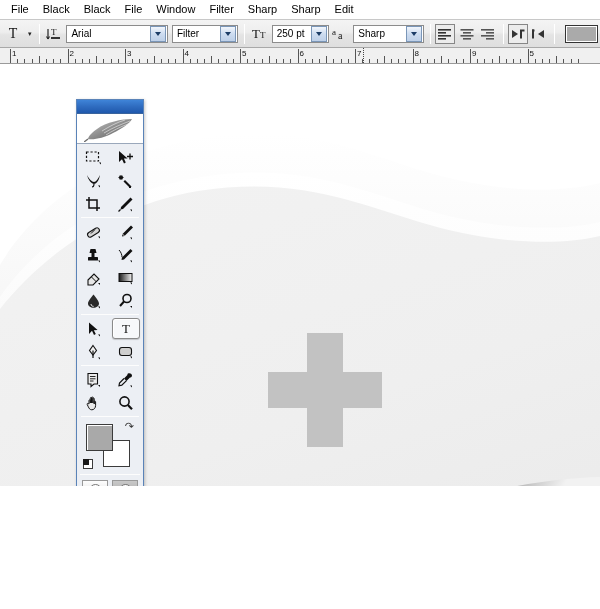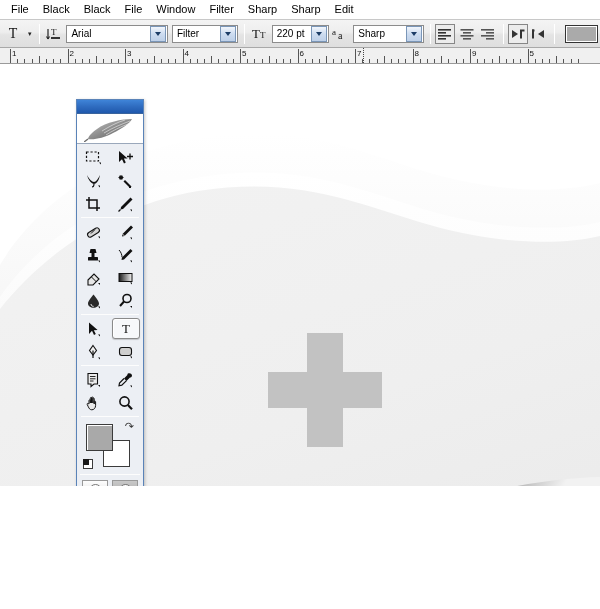--- a/index.html
+++ b/index.html
@@ -350,21 +350,21 @@
     <div class="ob-sep"></div>
 
     <div class="ob-iconbtn">
       <svg width="16" height="16" viewBox="0 0 16 16">
         <text x="0" y="12" font-size="13" font-family="Liberation Serif, serif" fill="#111">T</text>
         <text x="8" y="12" font-size="9" font-family="Liberation Serif, serif" fill="#111">T</text>
       </svg>
     </div>
 
     <div class="combo combo-size">
-      <span class="val">220 pt</span>
+      <span class="val">250 pt</span>
       <span class="arrowbox">
           <i class="tri"></i>
         </span>
     </div>
 
     <div class="ob-iconbtn">
       <svg width="18" height="16" viewBox="0 0 18 16">
         <text x="0" y="9" font-size="9" font-family="Liberation Serif, serif" fill="#111">a</text>
         <text x="6" y="13" font-size="10" font-family="Liberation Serif, serif" fill="#111">a</text>
       </svg>

